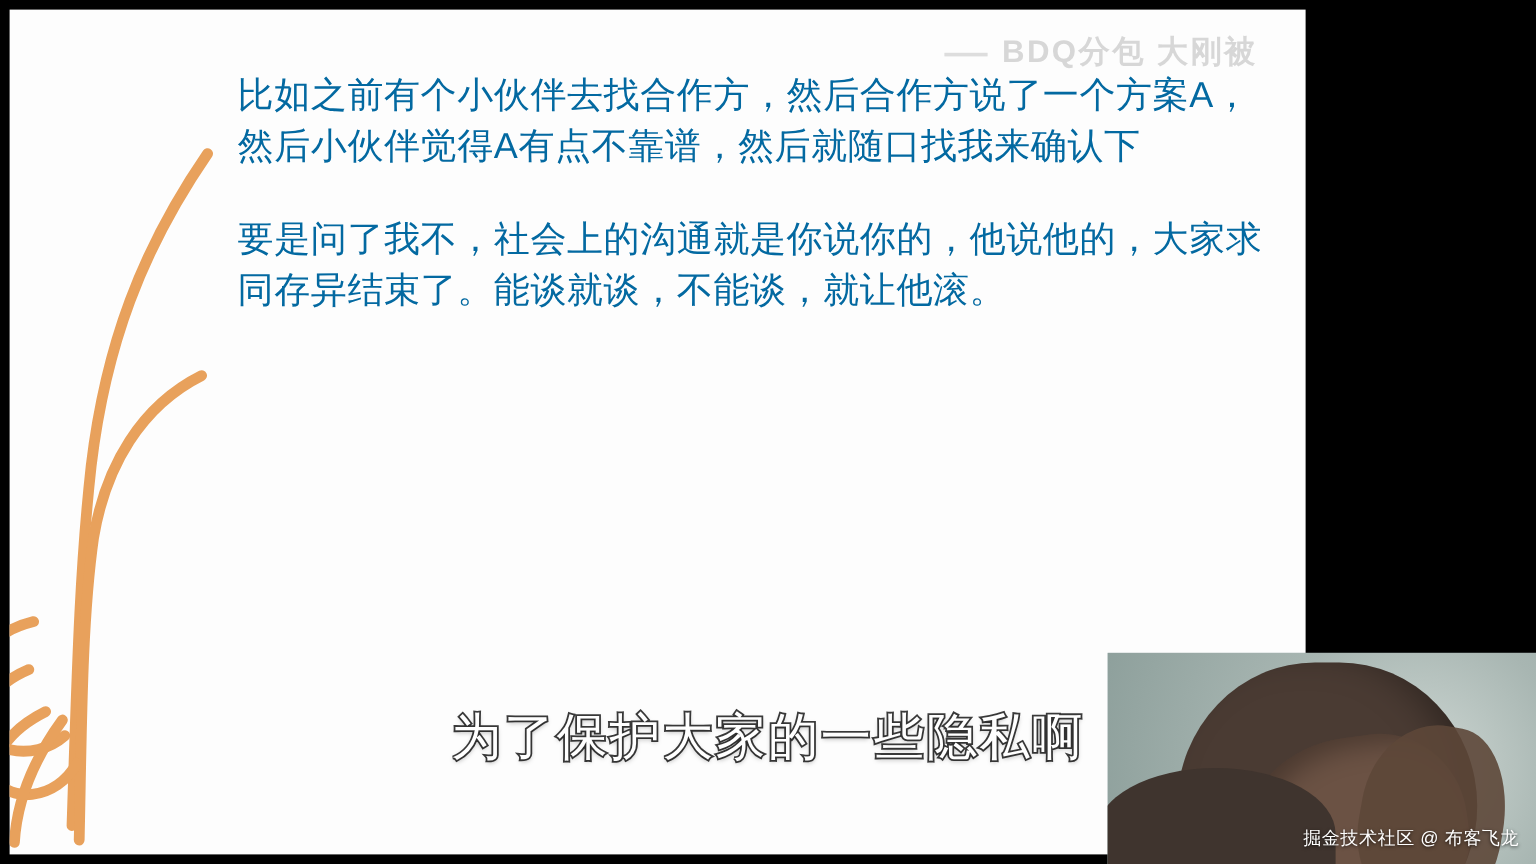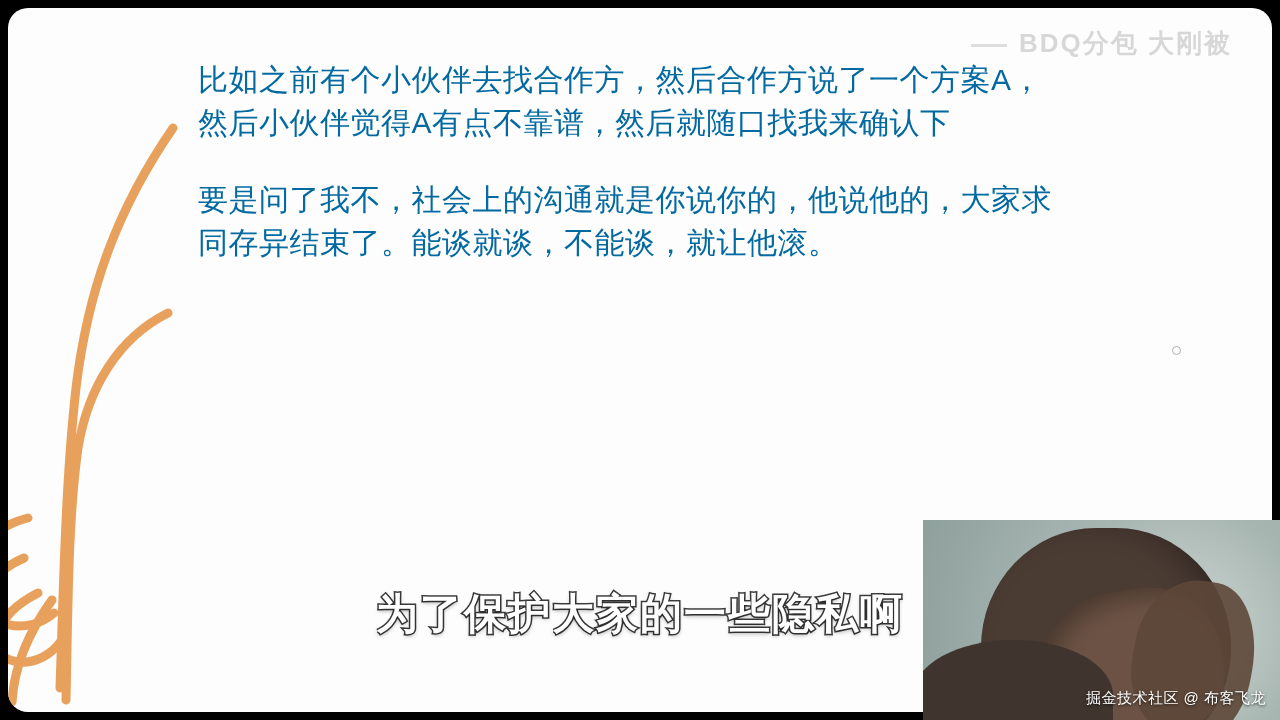--- a/index.html
+++ b/index.html
@@ -18,25 +18,24 @@
     width: 1280px;
     height: 720px;
     background: #000;
     overflow: hidden;
   }
   
   .slide {
     position: absolute;
     left: 8px;
     top: 8px;
-    width: 1264px;
+    width: 1080px;
     height: 704px;
     background: #fdfdfd;
     overflow: hidden;
-    border-radius: 20px;
   }
   
   .ribbon {
     position: absolute;
     left: -40px;
     top: 80px;
     width: 260px;
     height: 620px;
     pointer-events: none;
   }
@@ -87,21 +86,21 @@
     border: 1px solid #b0b0b0;
     border-radius: 50%;
   }
 
   
   .pip {
     position: absolute;
     right: 0px;
     bottom: 0px;
     width: 357px;
-    height: 200px;
+    height: 176px;
     overflow: hidden;
     background: #9fb0ae;
   }
   .pip .bg {
     position: absolute;
     inset: 0;
     background:
       radial-gradient(circle at 72% 55%, #cfd8d4 0%, #a8b6b2 45%, #8ea09c 100%);
   }
   .pip .head {
@@ -156,21 +155,21 @@
   }
 
   
   .subtitle {
     position: absolute;
     left: 0;
     right: 0;
     bottom: 78px;
     text-align: center;
     font-size: 42px;
-    font-weight: 700;
+    font-weight: 400;
     color: #ffffff;
     letter-spacing: 2px;
     -webkit-text-stroke: 3px #3c3c3c;
     paint-order: stroke fill;
     text-shadow: 0 2px 4px rgba(0,0,0,.35);
   }
 </style>
 </head>
 <body>
 

